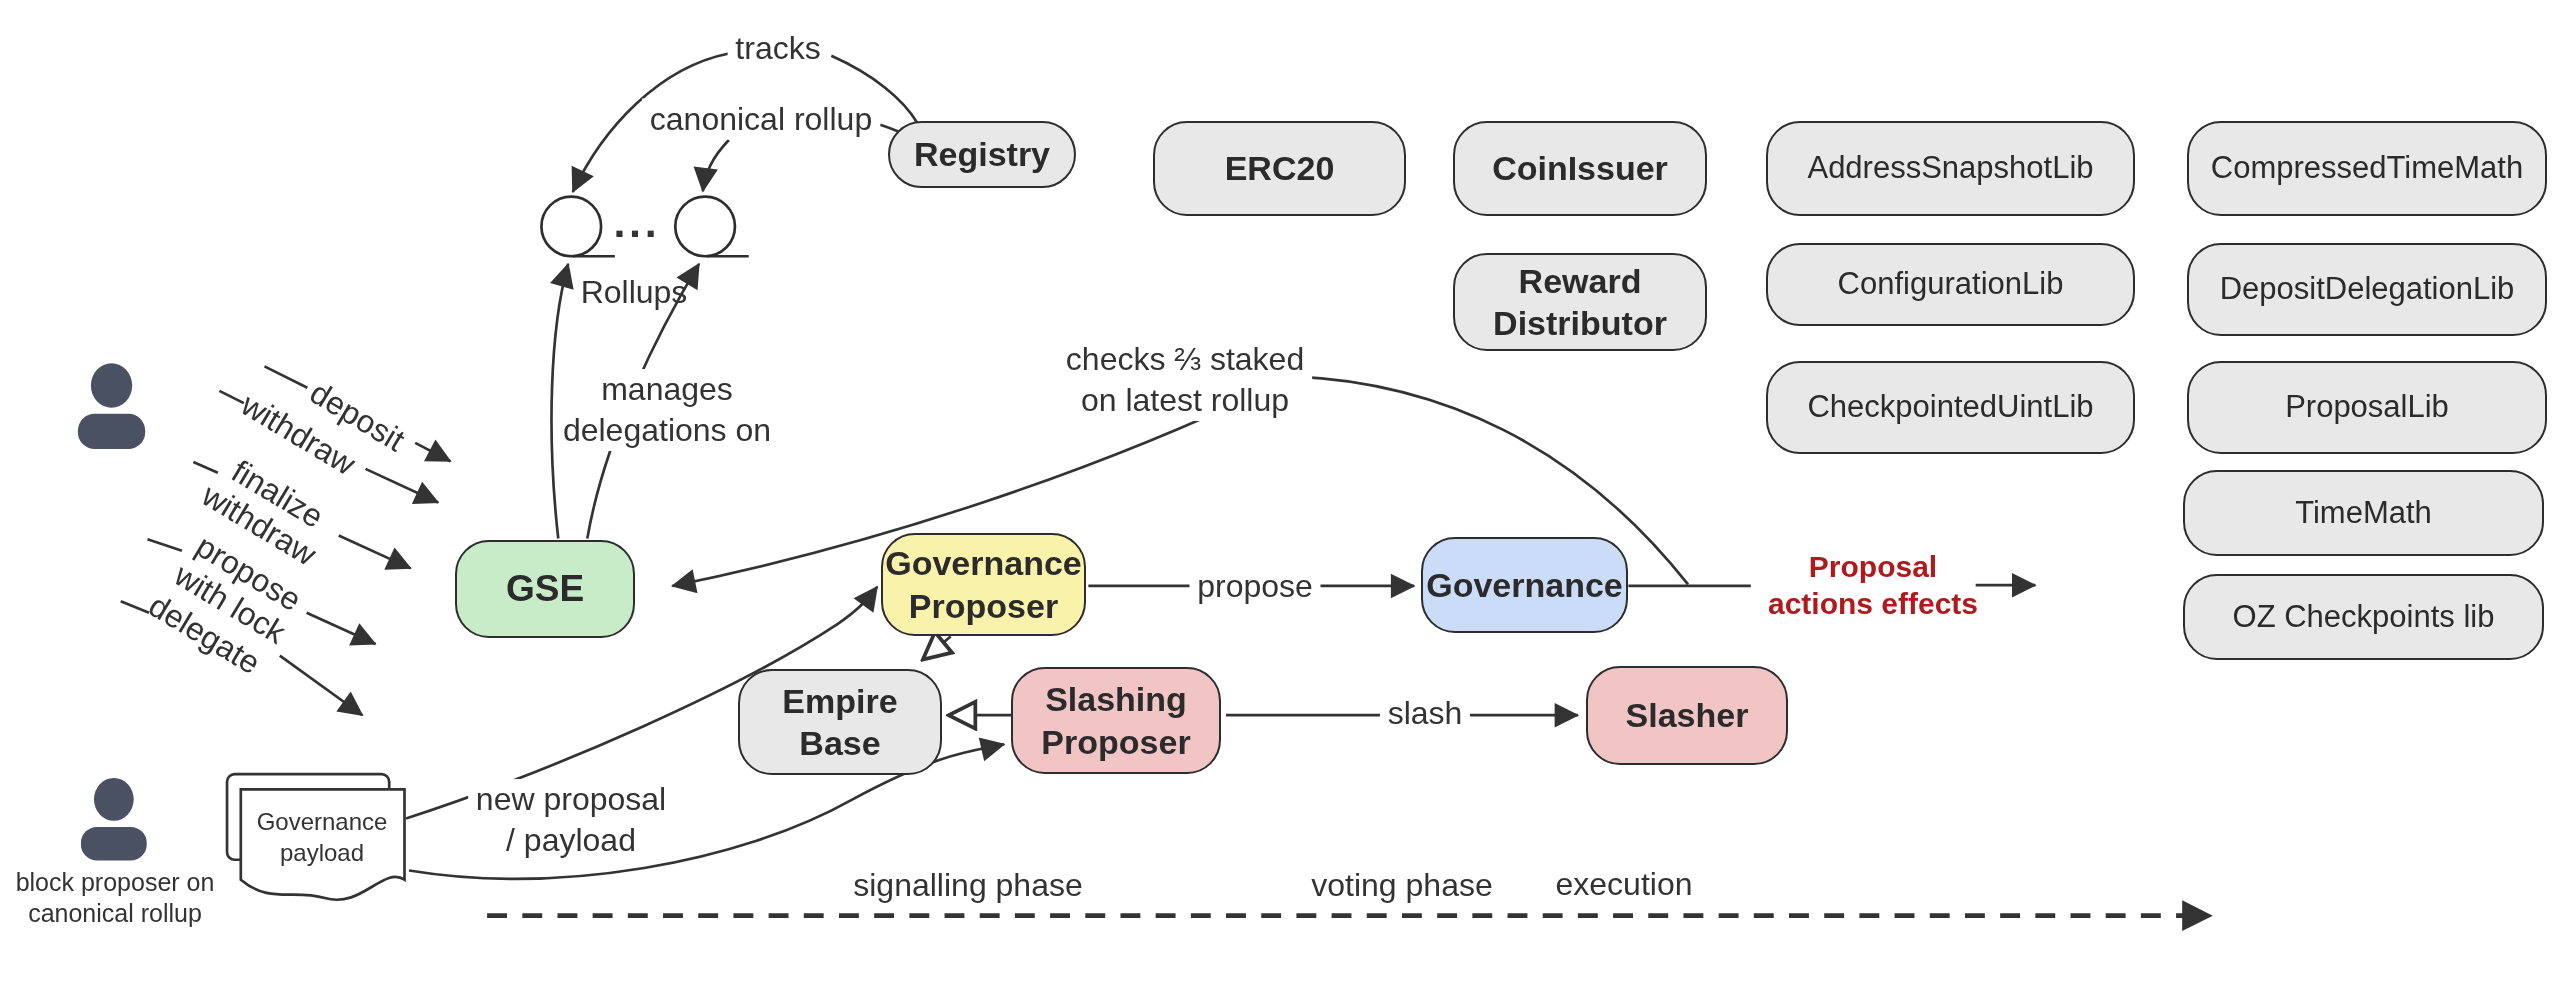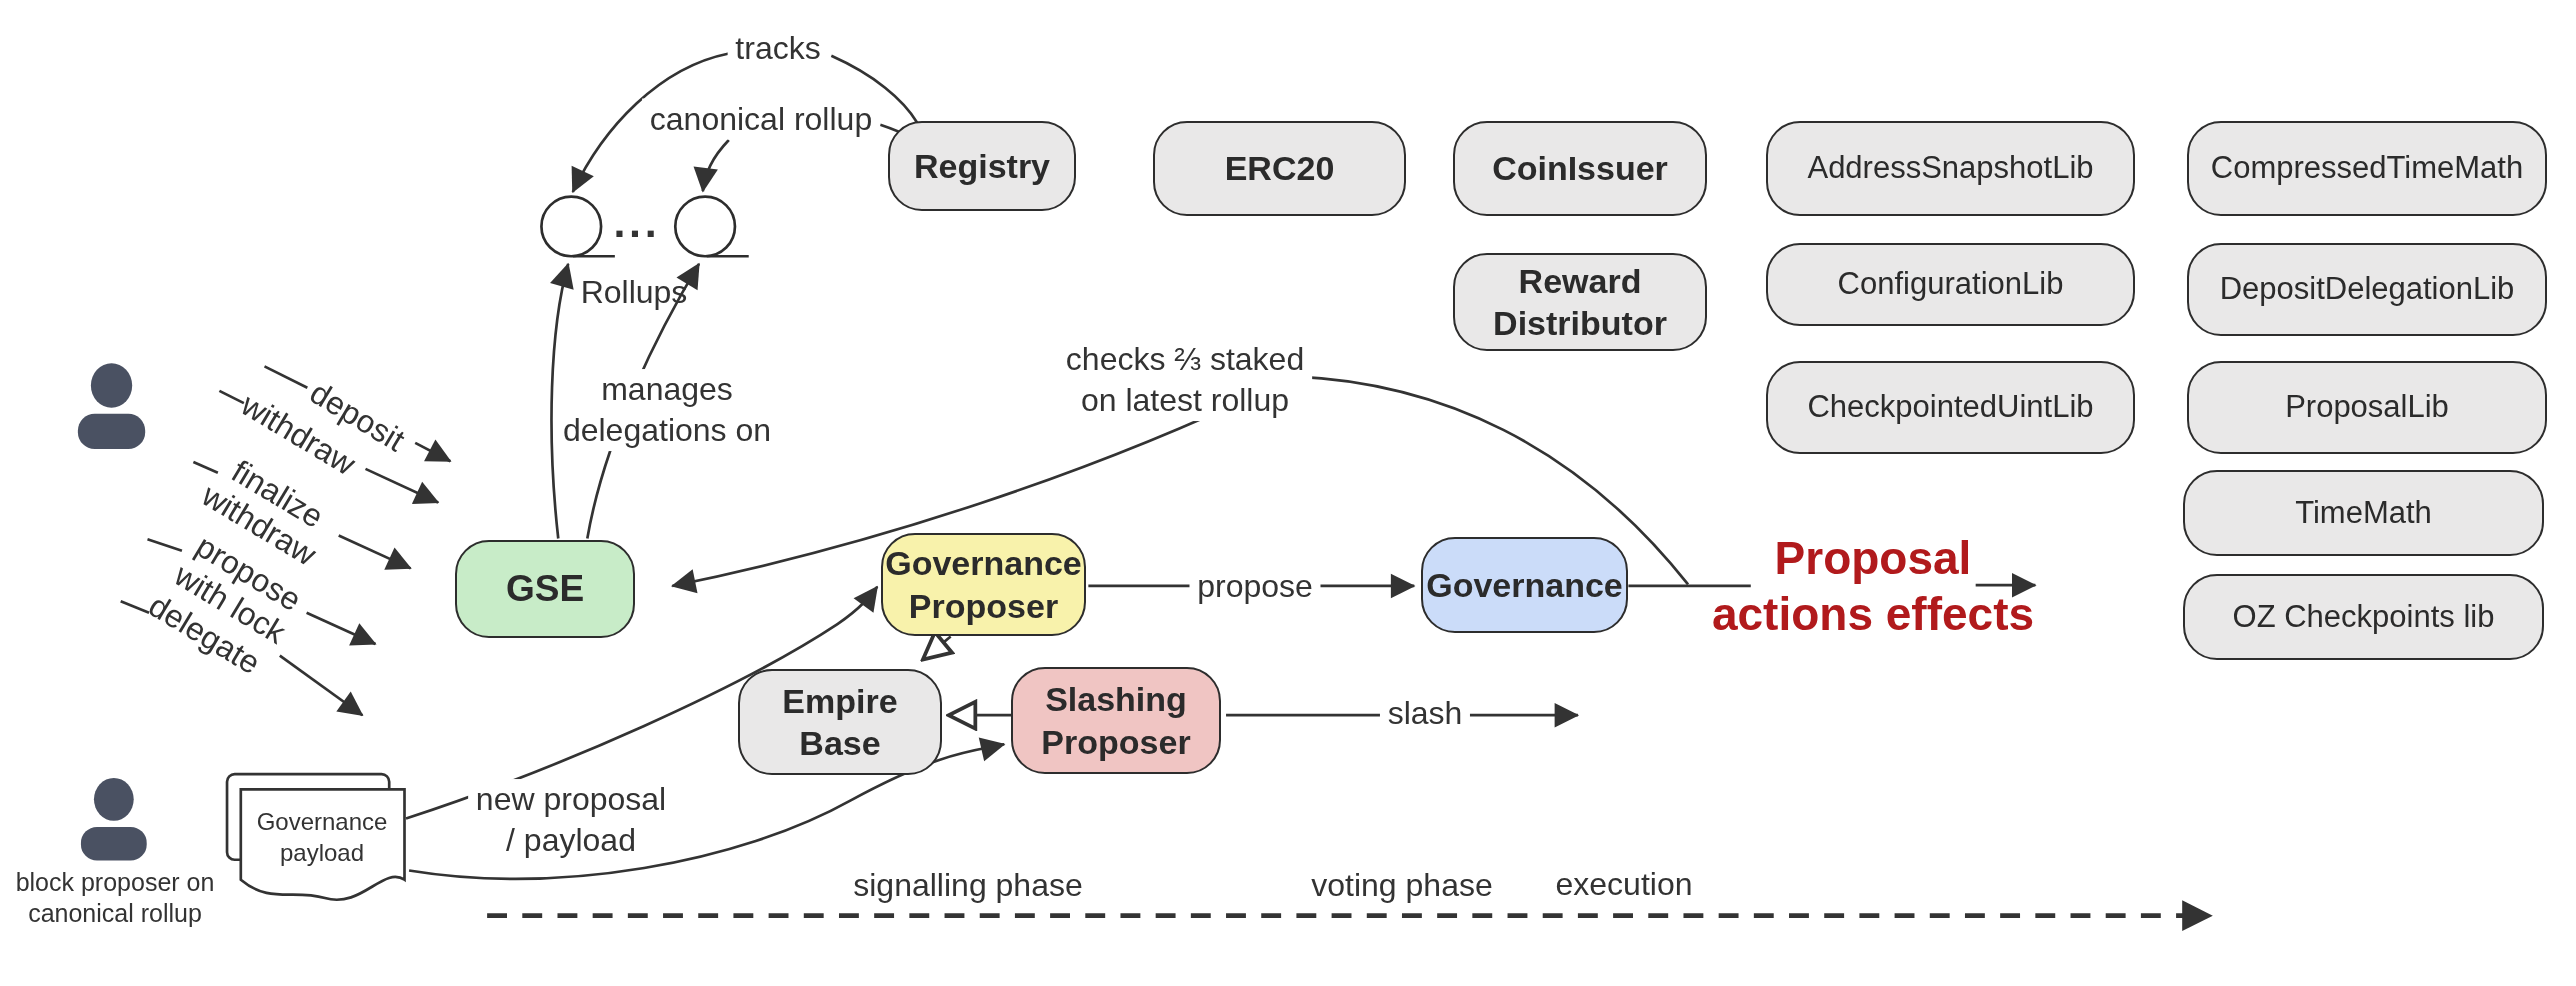--- a/index.html
+++ b/index.html
@@ -14,21 +14,21 @@
   .gray{background:#e9e8e8}
   .green{background:#c8ecc8}
   .yellow{background:#f8f2ab}
   .blue{background:#cbdcf9}
   .pink{background:#f0c5c3}
 
   .lbl{position:absolute;transform:translate(-50%,-50%);font-size:32px;color:#333;
        text-align:center;line-height:1.28;white-space:pre-line}
   .bg{background:#ffffff;padding:0 7.7px}
   .italic{}
-  .red{color:#b11a1c;font-weight:700;font-size:46px;line-height:1.22}
+  .red{color:#b11a1c;font-weight:700;font-size:30px;line-height:1.22}
   .dots{font-size:43px;font-weight:700;letter-spacing:3.8px}
   .small{font-size:25px;line-height:1.25}
   .doc-label{font-size:24px;line-height:1.3}
   .action{position:absolute;transform:translate(-50%,-50%) rotate(31deg);
           font-size:32px;color:#333;text-align:center;line-height:1.12;white-space:pre-line}
 </style>
 </head>
 <body>
 
 <div class="canvas">
@@ -97,21 +97,21 @@
       <ellipse cx="148" cy="1045" rx="26" ry="28"></ellipse>
       <rect x="105" y="1081" width="86" height="44" rx="21"></rect>
     </g>
 
     <g>
       <rect x="296" y="1012" width="212" height="112" rx="10" fill="#fff" stroke="#333" stroke-width="3.5"></rect>
       <path d="M 314,1032 L 528,1032 L 528,1150 C 500,1132 472,1188 424,1174 C 382,1162 352,1182 314,1150 Z" fill="#fff" stroke="#333" stroke-width="3.5"></path>
     </g>
   </svg>
 
-  <div class="node gray" style="left:888px;top:121px;width:188px;height:90px"><span>Registry</span></div>
+  <div class="node gray" style="left:888px;top:121px;width:188px;height:67px"><span>Registry</span></div>
   <div class="node gray" style="left:1153px;top:121px;width:253px;height:95px"><span>ERC20</span></div>
   <div class="node gray" style="left:1453px;top:121px;width:254px;height:95px"><span>CoinIssuer</span></div>
   <div class="node gray" style="left:1453px;top:253px;width:254px;height:98px"><span>Reward
 Distributor</span></div>
 
   <div class="node gray lib" style="left:1766px;top:121px;width:369px;height:95px"><span>AddressSnapshotLib</span></div>
   <div class="node gray lib" style="left:2187px;top:121px;width:360px;height:95px"><span>CompressedTimeMath</span></div>
   <div class="node gray lib" style="left:1766px;top:243px;width:369px;height:83px"><span>ConfigurationLib</span></div>
   <div class="node gray lib" style="left:2187px;top:243px;width:360px;height:93px"><span>DepositDelegationLib</span></div>
   <div class="node gray lib" style="left:1766px;top:361px;width:369px;height:93px"><span>CheckpointedUintLib</span></div>
@@ -120,20 +120,21 @@
   <div class="node gray lib" style="left:2183px;top:574px;width:361px;height:86px"><span>OZ Checkpoints lib</span></div>
 
   <div class="node green" style="left:455px;top:540px;width:180px;height:98px;font-size:37px"><span>GSE</span></div>
   <div class="node yellow" style="left:881px;top:533px;width:205px;height:103px"><span>Governance
 Proposer</span></div>
   <div class="node blue" style="left:1421px;top:537px;width:207px;height:96px"><span>Governance</span></div>
   <div class="node gray" style="left:738px;top:669px;width:204px;height:106px"><span>Empire
 Base</span></div>
   <div class="node pink" style="left:1011px;top:667px;width:210px;height:107px"><span>Slashing
 Proposer</span></div>
+  <div class="node pink" style="left:1586px;top:666px;width:202px;height:99px"><span>Slasher</span></div>
 
   <div class="lbl bg" style="left:778px;top:48px">tracks</div>
   <div class="lbl bg" style="left:761px;top:119px">canonical rollup</div>
   <div class="lbl dots" style="left:637px;top:223px">...</div>
   <div class="lbl" style="left:634px;top:292px">Rollups</div>
   <div class="lbl bg" style="left:667px;top:410px">manages
 delegations on</div>
   <div class="lbl bg" style="left:1185px;top:380px">checks ⅔ staked
 on latest rollup</div>
   <div class="lbl bg" style="left:1255px;top:586px">propose</div>

